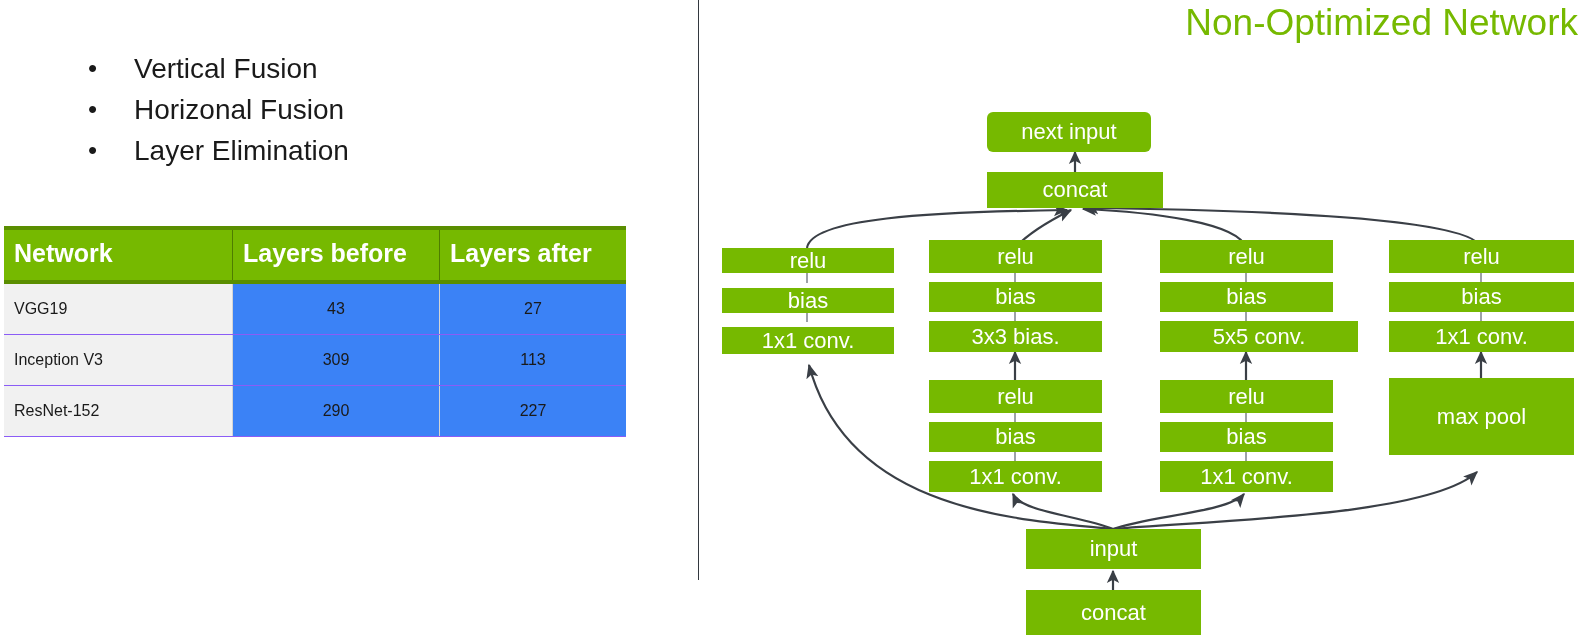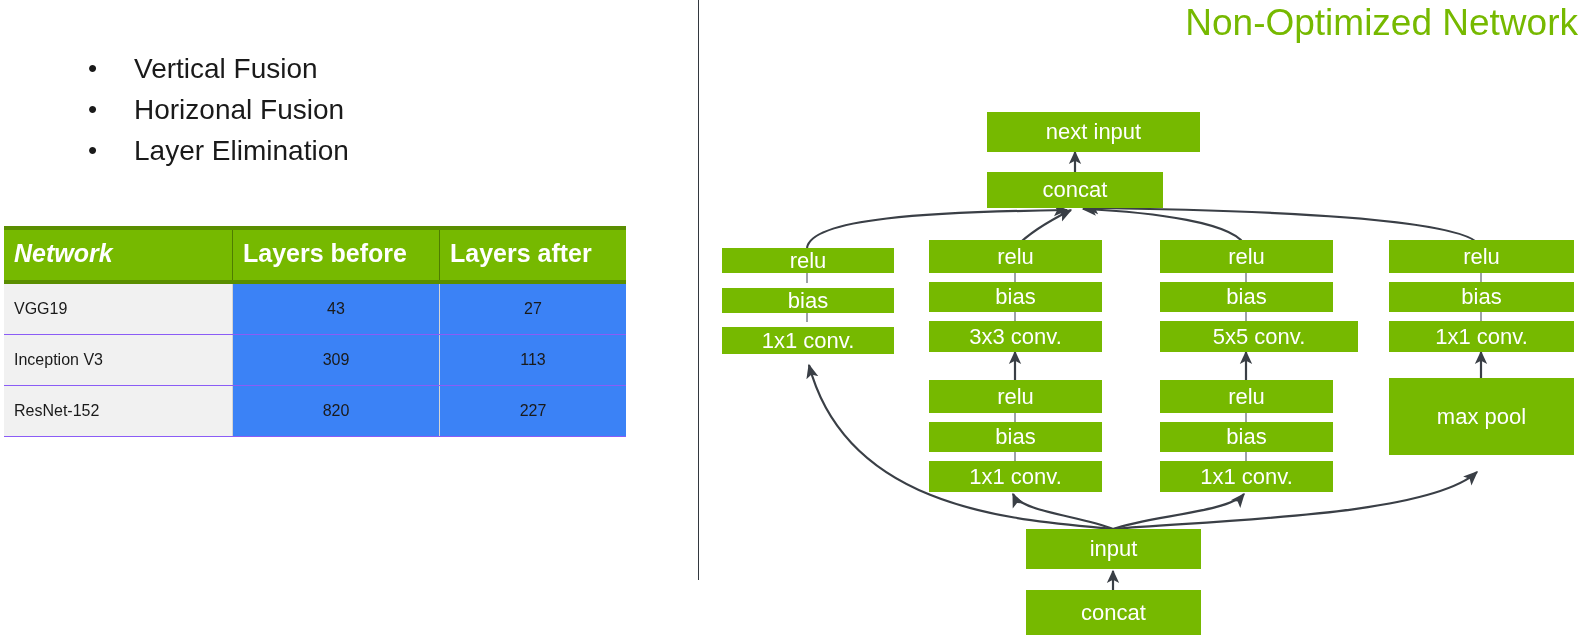--- a/index.html
+++ b/index.html
@@ -64,21 +64,21 @@
     border-right: 1px solid #4e7d00;
     color: #ffffff;
     font-size: 25px;
     font-weight: bold;
     text-align: left;
     vertical-align: top;
     padding: 8px 10px 12px 10px;
     line-height: 30px;
   }
   #layer-table th:last-child { border-right: none; }
-  #layer-table th.col-network { width: 208px; font-style: italic; }
+  #layer-table th.col-network { width: 208px; }
   #layer-table th.col-before  { width: 186px; }
   #layer-table th.col-after   { width: 166px; }
 
   #layer-table td {
     border-bottom: 1px solid #8b5cf6;
     border-right: 1px solid #d4d4d4;
     font-size: 16px;
     color: #1a1a1a;
     padding: 9px 10px;
     vertical-align: top;
@@ -175,21 +175,21 @@
         <td class="num-cell">43</td>
         <td class="num-cell">27</td>
       </tr>
       <tr>
         <td class="name-cell">Inception V3</td>
         <td class="num-cell">309</td>
         <td class="num-cell">113</td>
       </tr>
       <tr>
         <td class="name-cell">ResNet-152</td>
-        <td class="num-cell">820</td>
+        <td class="num-cell">290</td>
         <td class="num-cell">227</td>
       </tr>
     </tbody>
   </table>
 </div>
 
 <div id="divider"></div>
 
 <div id="right-panel">
 
@@ -241,21 +241,21 @@
     </g>
 
     <g stroke="#3a3f46" fill="none" stroke-width="2.2">
       <path d="M414,529 C 330,520 150,516 110,365" marker-end="url(#arrowhead-sm)"></path>
       <path d="M414,529 C 382,516 322,512 314,494" marker-end="url(#arrowhead-sm)"></path>
       <path d="M414,529 C 450,516 530,512 545,494" marker-end="url(#arrowhead-sm)"></path>
       <path d="M414,529 C 520,520 730,516 778,472" marker-end="url(#arrowhead-sm)"></path>
     </g>
   </svg>
 
-  <div class="node-box" style="left:288px; top:112px; width:213px; height:40px;">
+  <div class="node-box" style="left:288px; top:112px; width:164px; height:40px;border-radius:6px;">
     <span>next input</span>
   </div>
   <div class="node-box" style="left:288px; top:172px; width:176px; height:36px;">
     <span>concat</span>
   </div>
 
   <div class="node-box" style="left:23px; top:248px; width:172px; height:25px;">
     <span>relu</span>
   </div>
   <div class="node-box" style="left:23px; top:288px; width:172px; height:25px;">
@@ -265,21 +265,21 @@
     <span>1x1 conv.</span>
   </div>
 
   <div class="node-box" style="left:230px; top:240px; width:173px; height:33px;">
     <span>relu</span>
   </div>
   <div class="node-box" style="left:230px; top:282px; width:173px; height:30px;">
     <span>bias</span>
   </div>
   <div class="node-box" style="left:230px; top:321px; width:173px; height:31px;">
-    <span>3x3 conv.</span>
+    <span>3x3 bias.</span>
   </div>
   <div class="node-box" style="left:230px; top:380px; width:173px; height:33px;">
     <span>relu</span>
   </div>
   <div class="node-box" style="left:230px; top:422px; width:173px; height:30px;">
     <span>bias</span>
   </div>
   <div class="node-box" style="left:230px; top:461px; width:173px; height:31px;">
     <span>1x1 conv.</span>
   </div>

